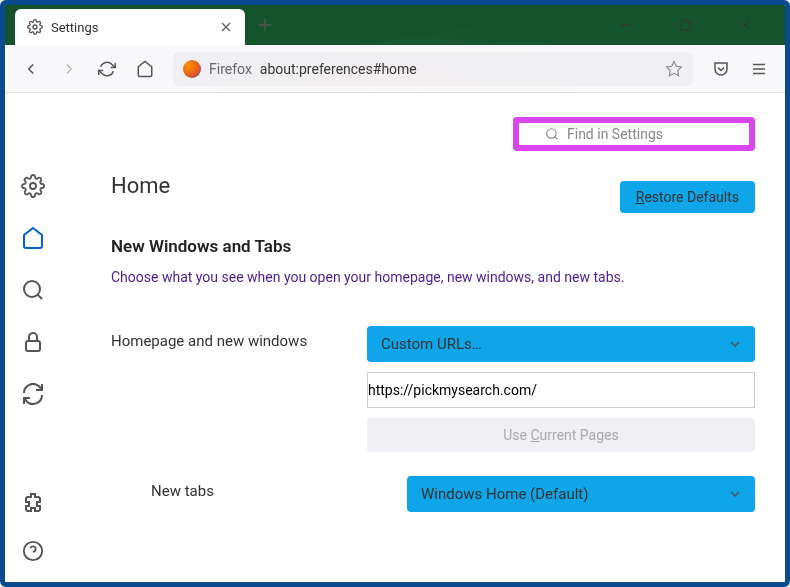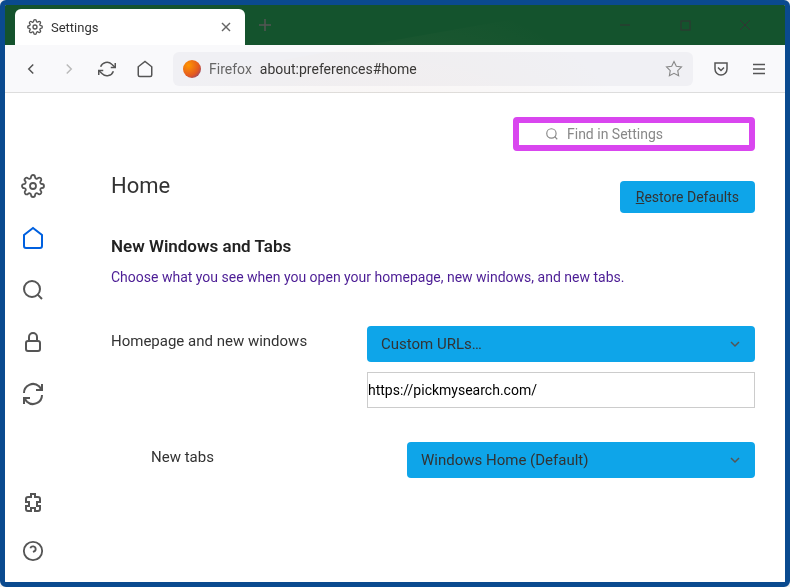--- a/index.html
+++ b/index.html
@@ -226,20 +226,21 @@
       <div class="form-label">Homepage and new windows</div>
       <div class="form-controls">
         <div class="dropdown">
           <span>Custom URLs…</span>
           <svg width="12" height="12" viewBox="0 0 12 12" fill="none" stroke="#555" stroke-width="1.5">
               <polyline points="2 4 6 8 10 4"></polyline>
             </svg>
         </div>
         <input class="text-input" value="https://pickmysearch.com/" style="">
         <div class="btn-row">
+          <button class="btn disabled">Use <u>C</u>urrent Pages</button>
         </div>
       </div>
     </div>
 
     <div class="form-row" style="margin-top:24px;margin-left:40px;">
       <div class="form-label">New tabs</div>
       <div class="form-controls">
         <div class="dropdown">
           <span>Windows Home (Default)</span>
           <svg width="12" height="12" viewBox="0 0 12 12" fill="none" stroke="#555" stroke-width="1.5">

